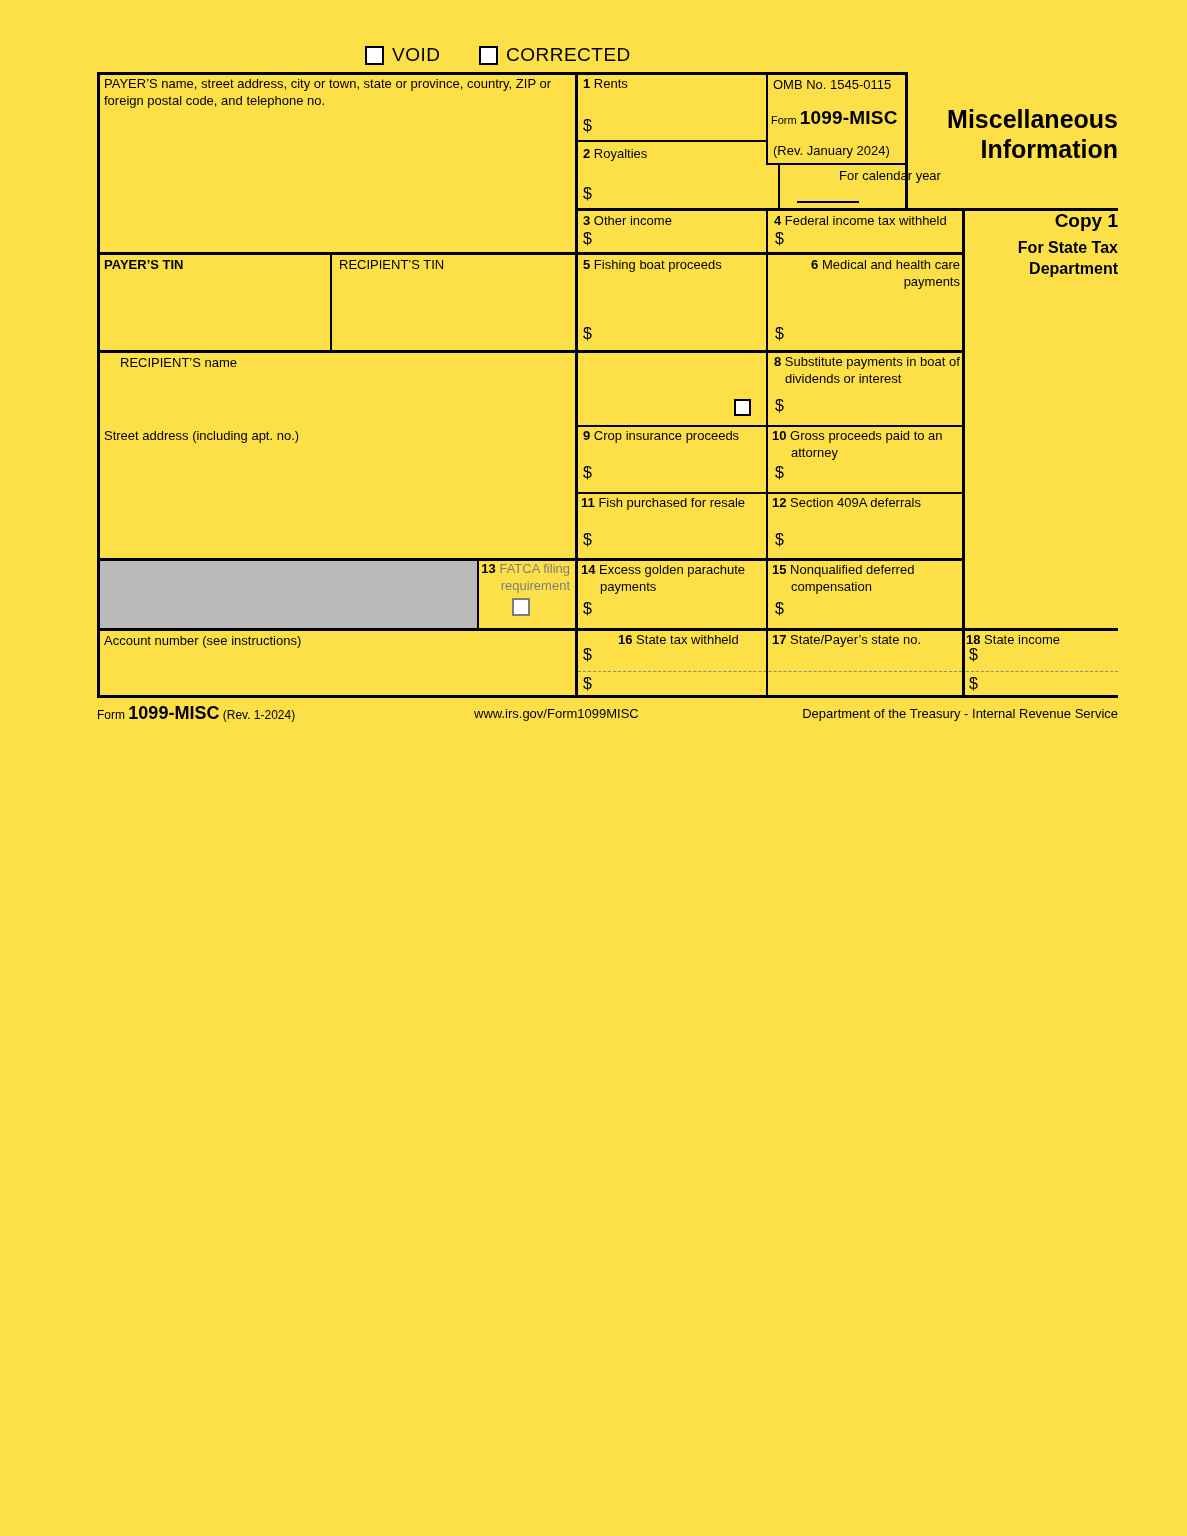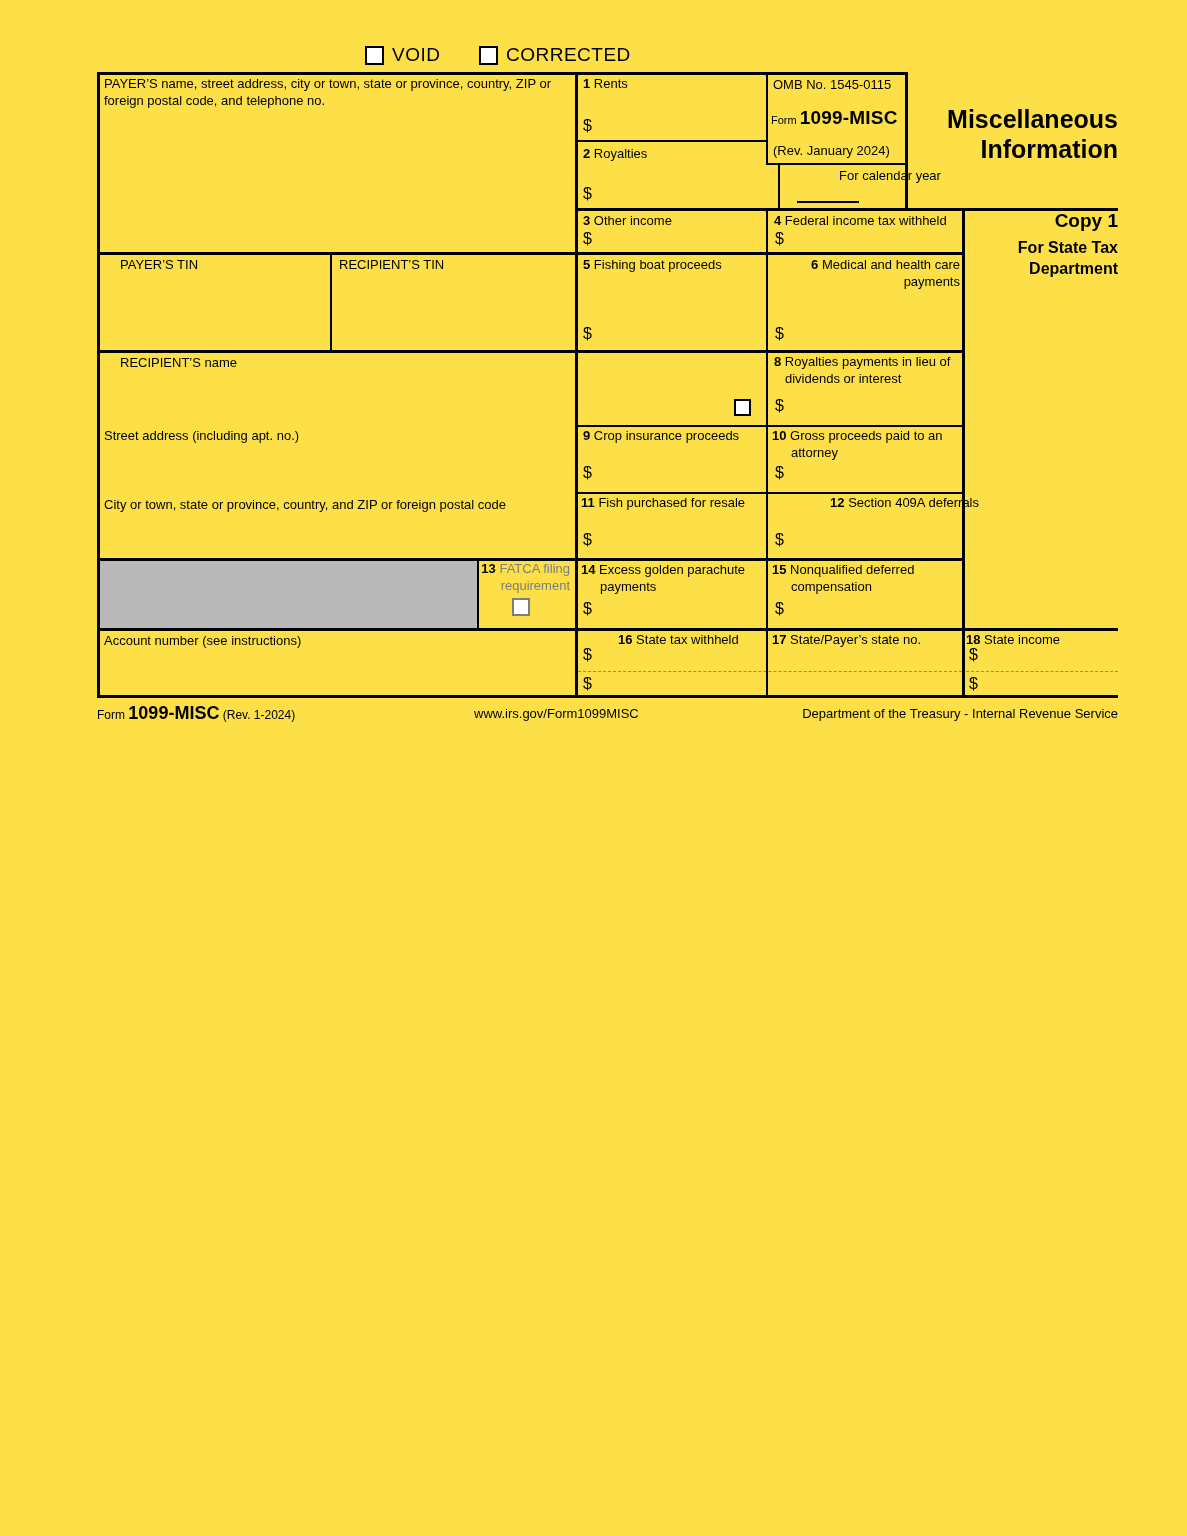--- a/index.html
+++ b/index.html
@@ -66,33 +66,32 @@
   <div class="vline" style="left:575px;top:72px;width:3px;height:623px;"></div>
   <div class="vline" style="left:766px;top:72px;width:2px;height:91px;"></div>
   <div class="vline" style="left:778px;top:163px;width:2px;height:45px;"></div>
   <div class="vline" style="left:766px;top:208px;width:2px;height:487px;"></div>
   <div class="vline" style="left:905px;top:72px;width:3px;height:136px;"></div>
   <div class="vline" style="left:962px;top:208px;width:3px;height:487px;"></div>
 
   <div class="lbl" style="left:104px;top:76px;width:458px;">PAYER’S name, street address, city or town, state or province, country, ZIP or foreign postal code, and telephone no.</div>
   <div class="field" style="left:101px;top:104px;width:470px;height:145px;"></div>
 
-  <div class="lbl" style="left:120px;top:257px;">PAYER’S TIN</div>
+  <div class="lbl" style="left:104px;top:257px;font-weight:bold;">PAYER’S TIN</div>
   <div class="field" style="left:101px;top:276px;width:226px;height:71px;"></div>
 
   <div class="lbl" style="left:339px;top:257px;">RECIPIENT’S TIN</div>
   <div class="field" style="left:334px;top:276px;width:238px;height:71px;"></div>
 
   <div class="lbl" style="left:104px;top:355px;margin-left:16px;">RECIPIENT’S name</div>
   <div class="field" style="left:101px;top:374px;width:470px;height:50px;"></div>
 
   <div class="lbl" style="left:104px;top:428px;">Street address (including apt. no.)</div>
   <div class="field" style="left:101px;top:447px;width:470px;height:44px;"></div>
 
-  <div class="lbl" style="left:104px;top:497px;width:470px;">City or town, state or province, country, and ZIP or foreign postal code</div>
   <div class="field" style="left:101px;top:516px;width:470px;height:40px;"></div>
 
   <div class="lbl" style="left:104px;top:633px;">Account number (see instructions)</div>
   <div class="field" style="left:101px;top:652px;width:470px;height:40px;"></div>
 
   <div class="lbl" style="left:479px;top:561px;width:91px;text-align:right;">
     <span class="num">13</span>
     <span class="muted">FATCA filing</span><br>
     <span class="muted">requirement</span>
   </div>
@@ -132,27 +131,27 @@
   <div class="rev">(Rev. January 2024)</div>
   <div class="cal">For calendar year</div>
   <div class="hline" style="left:797px;top:201px;width:62px;height:2px;"></div>
 
   <div class="lbl h1" style="left:774px;top:213px;width:186px;"><span class="num">4</span> <span>Federal income tax withheld</span></div>
   <div class="dollar" style="left:775px;top:231px;">$</div>
 
   <div class="lbl h1" style="left:774px;top:257px;width:175px;text-align:right;"><span class="num">6</span> <span>Medical and health care payments</span></div>
   <div class="dollar" style="left:775px;top:326px;">$</div>
 
-  <div class="lbl h1" style="left:774px;top:354px;width:186px;"><span class="num">8</span> <span>Royalties payments in lieu of dividends or interest</span></div>
+  <div class="lbl h1" style="left:774px;top:354px;width:186px;"><span class="num">8</span> <span>Substitute payments in boat of dividends or interest</span></div>
   <div class="dollar" style="left:775px;top:398px;">$</div>
 
   <div class="lbl h2" style="left:772px;top:428px;width:188px;"><span class="num">10</span> <span>Gross proceeds paid to an attorney</span></div>
   <div class="dollar" style="left:775px;top:465px;">$</div>
 
-  <div class="lbl h2" style="left:772px;top:495px;width:188px;text-align:right;"><span class="num">12</span> <span>Section 409A deferrals</span></div>
+  <div class="lbl h2" style="left:772px;top:495px;width:188px;"><span class="num">12</span> <span>Section 409A deferrals</span></div>
   <div class="dollar" style="left:775px;top:532px;">$</div>
 
   <div class="lbl h2" style="left:772px;top:562px;width:178px;"><span class="num">15</span> <span>Nonqualified deferred compensation</span></div>
   <div class="dollar" style="left:775px;top:601px;">$</div>
 
   <div class="lbl h2" style="left:772px;top:632px;width:188px;"><span class="num">17</span> <span>State/Payer’s state no.</span></div>
 
   <div class="title-block">
     <div>Miscellaneous</div>
     <div>Information</div>

